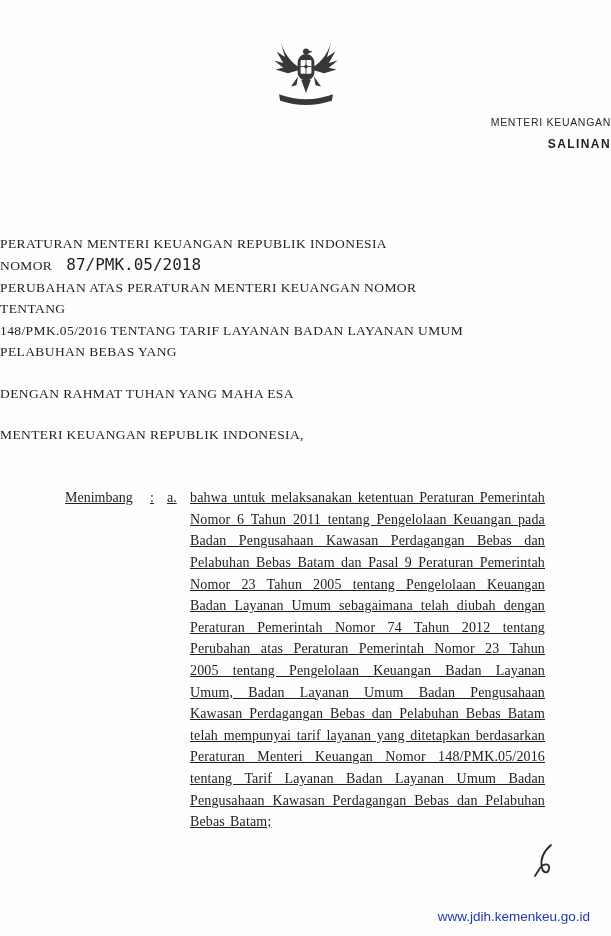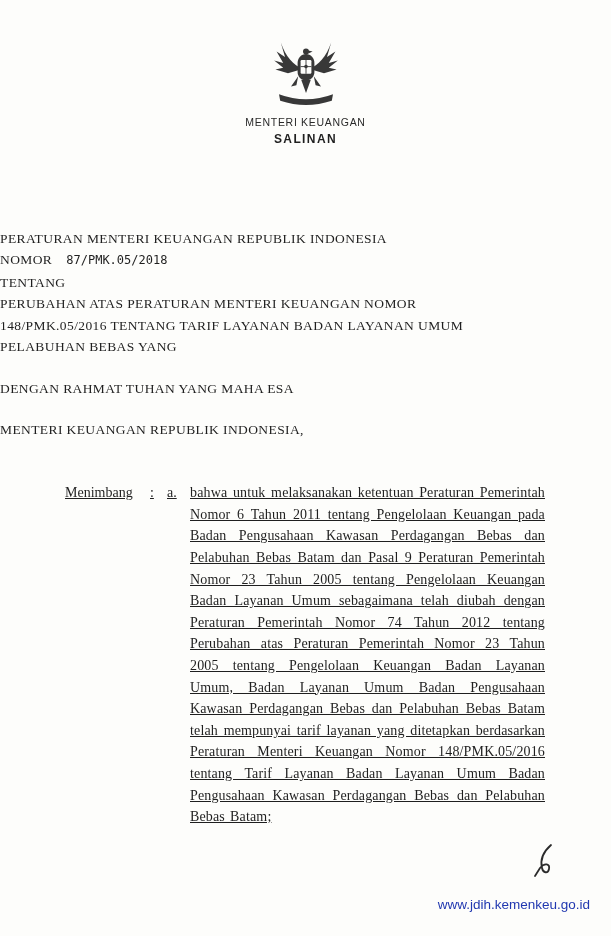--- a/index.html
+++ b/index.html
@@ -13,47 +13,47 @@
     height: 936px;
     margin: 0 auto;
     background: #fdfdfb;
     font-family: "Liberation Serif", "DejaVu Serif", serif;
     color: #1f1f1f;
     overflow: hidden;
     box-shadow: 0 0 4px rgba(0,0,0,.25);
   }
 
   
-  .letterhead { padding-top: 34px; text-align: center; }
+  .letterhead { padding-top: 34px; text-align: right; }
   .emblem { display: flex; justify-content: center; height: 78px; }
   .ministry {
     margin-top: 4px;
     font-family: "Liberation Sans", sans-serif;
     font-size: 10.5px; letter-spacing: .7px; color: #2a2a2a;
   }
   .republic {
     font-family: "Liberation Sans", sans-serif;
     font-size: 9.5px; letter-spacing: .7px; color: #2a2a2a; margin-top: 1px;
   }
   .salinan {
     font-family: "Liberation Sans", sans-serif;
-    font-weight: bold; font-size: 12px; letter-spacing: 1.4px; margin-top: 4px;
+    font-weight: bold; font-size: 12px; letter-spacing: 1.4px; margin-top: 9px;
   }
 
   
   .title-block {
     margin-top: 82px;
     text-align: left;
     font-size: 13.5px;
     line-height: 21.4px;
     letter-spacing: .4px;
   }
   .nomor-value {
     font-family: "DejaVu Sans Mono", "Liberation Mono", monospace;
-    font-size: 12px; letter-spacing: 0; margin-left: 14px;
+    font-size: 16px; letter-spacing: 0; margin-left: 14px;
   }
   .invocation { margin-top: 21px; }
   .authority  { margin-top: 19px; }
 
   
   .considerations { margin: 42px 66px 0 65px; }
   .grid {
     display: grid;
     grid-template-columns: 85px 17px 23px auto;
     align-items: start;
@@ -71,21 +71,21 @@
     word-spacing: 1.5px;
   }
 
   
   .paraf { position: absolute; left: 532px; top: 843px; }
 
   
   .footer-url {
     position: absolute;
     right: 21px;
-    bottom: 24px;
+    bottom: 12px;
     font-family: "Liberation Sans", sans-serif;
     font-size: 13.5px;
     color: #2138b0;
   }
 </style>
 </head>
 <body>
 
 <div class="page">
 
@@ -118,22 +118,22 @@
     </div>
     <div class="ministry">MENTERI KEUANGAN</div>
     <div class="salinan">SALINAN</div>
   </header>
 
   <section class="title-block">
     <div>PERATURAN MENTERI KEUANGAN REPUBLIK INDONESIA</div>
     <div>
       <span>NOMOR</span><span class="nomor-value">87/PMK.05/2018</span>
     </div>
+    <div>PERUBAHAN ATAS PERATURAN MENTERI KEUANGAN NOMOR</div>
     <div>TENTANG</div>
-    <div>PERUBAHAN ATAS PERATURAN MENTERI KEUANGAN NOMOR</div>
     <div>148/PMK.05/2016 TENTANG TARIF LAYANAN BADAN LAYANAN UMUM</div>
     <div>PELABUHAN BEBAS YANG</div>
     <div class="invocation">DENGAN RAHMAT TUHAN YANG MAHA ESA</div>
     <div class="authority">MENTERI KEUANGAN REPUBLIK INDONESIA,</div>
   </section>
 
   <section class="considerations">
     <div class="grid">
       <span class="c-label">Menimbang</span>
       <span class="c-colon">:</span>

